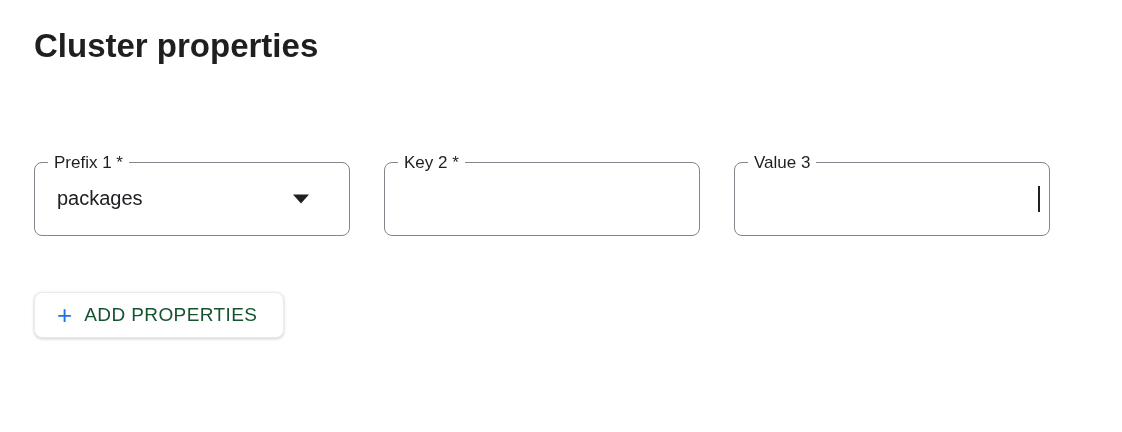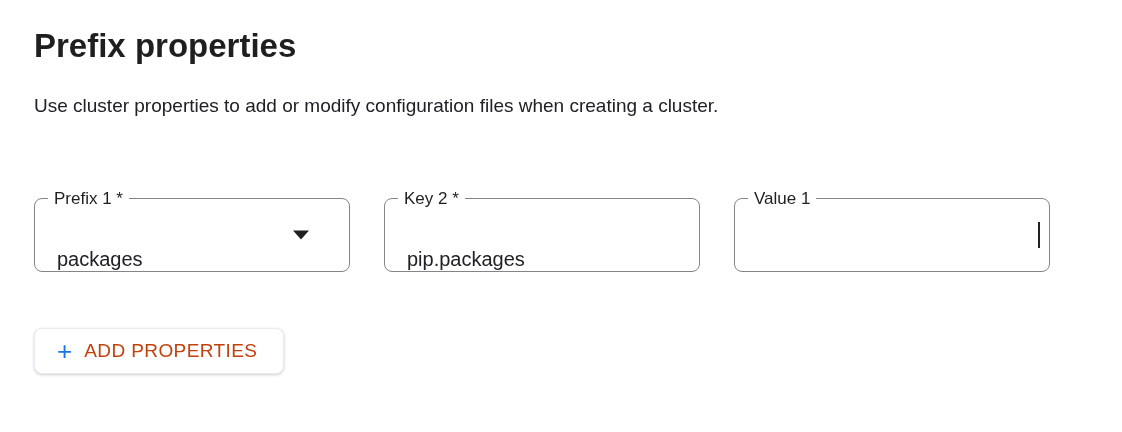--- a/index.html
+++ b/index.html
@@ -33,22 +33,23 @@
     margin-top: 80px;
   }
   .field {
     position: relative;
     width: 316px;
     height: 74px;
     border: 1px solid #80868b;
     border-radius: 8px;
     background: #ffffff;
     display: flex;
-    align-items: flex-end;
+    align-items: center;
     padding: 0 14px 0 22px;
+    margin-top: 16px;
   }
   .field .notch-label {
     position: absolute;
     top: -11px;
     left: 13px;
     background: #ffffff;
     padding: 0 6px;
     font-size: 17px;
     font-weight: 500;
     color: #1f1f1f;
@@ -105,51 +106,49 @@
     cursor: pointer;
     font-family: inherit;
   }
   .add-btn .plus-glyph {
     color: #1a73e8;
     font-size: 26px;
     font-weight: 400;
     line-height: 24px;
   }
   .add-btn .btn-label {
-    color: #c2410c;
+    color: #14532d;
     font-size: 19px;
     font-weight: 500;
     letter-spacing: 0.4px;
     line-height: 24px;
   }
 </style>
 </head>
 <body>
 
 <div class="page">
 
-  <h1 class="page-title">Prefix properties</h1>
+  <h1 class="page-title">Cluster properties</h1>
 
-  <p class="page-desc">Use cluster properties to add or modify configuration files when creating a cluster.</p>
 
   <div class="fields-row">
 
     <div class="field select-field">
       <span class="notch-label">Prefix 1 *</span>
       <span class="value-text">packages</span>
       <span class="dropdown-arrow"></span>
     </div>
 
     <div class="field">
       <span class="notch-label">Key 2 *</span>
-      <input class="value-input" type="text" value="pip.packages" style="">
     </div>
 
     <div class="field">
-      <span class="notch-label">Value 1</span>
+      <span class="notch-label">Value 3</span>
       <span class="text-cursor"></span>
     </div>
 
   </div>
 
   <button class="add-btn">
     <span class="plus-glyph">+</span>
     <span class="btn-label">ADD PROPERTIES</span>
   </button>
 

